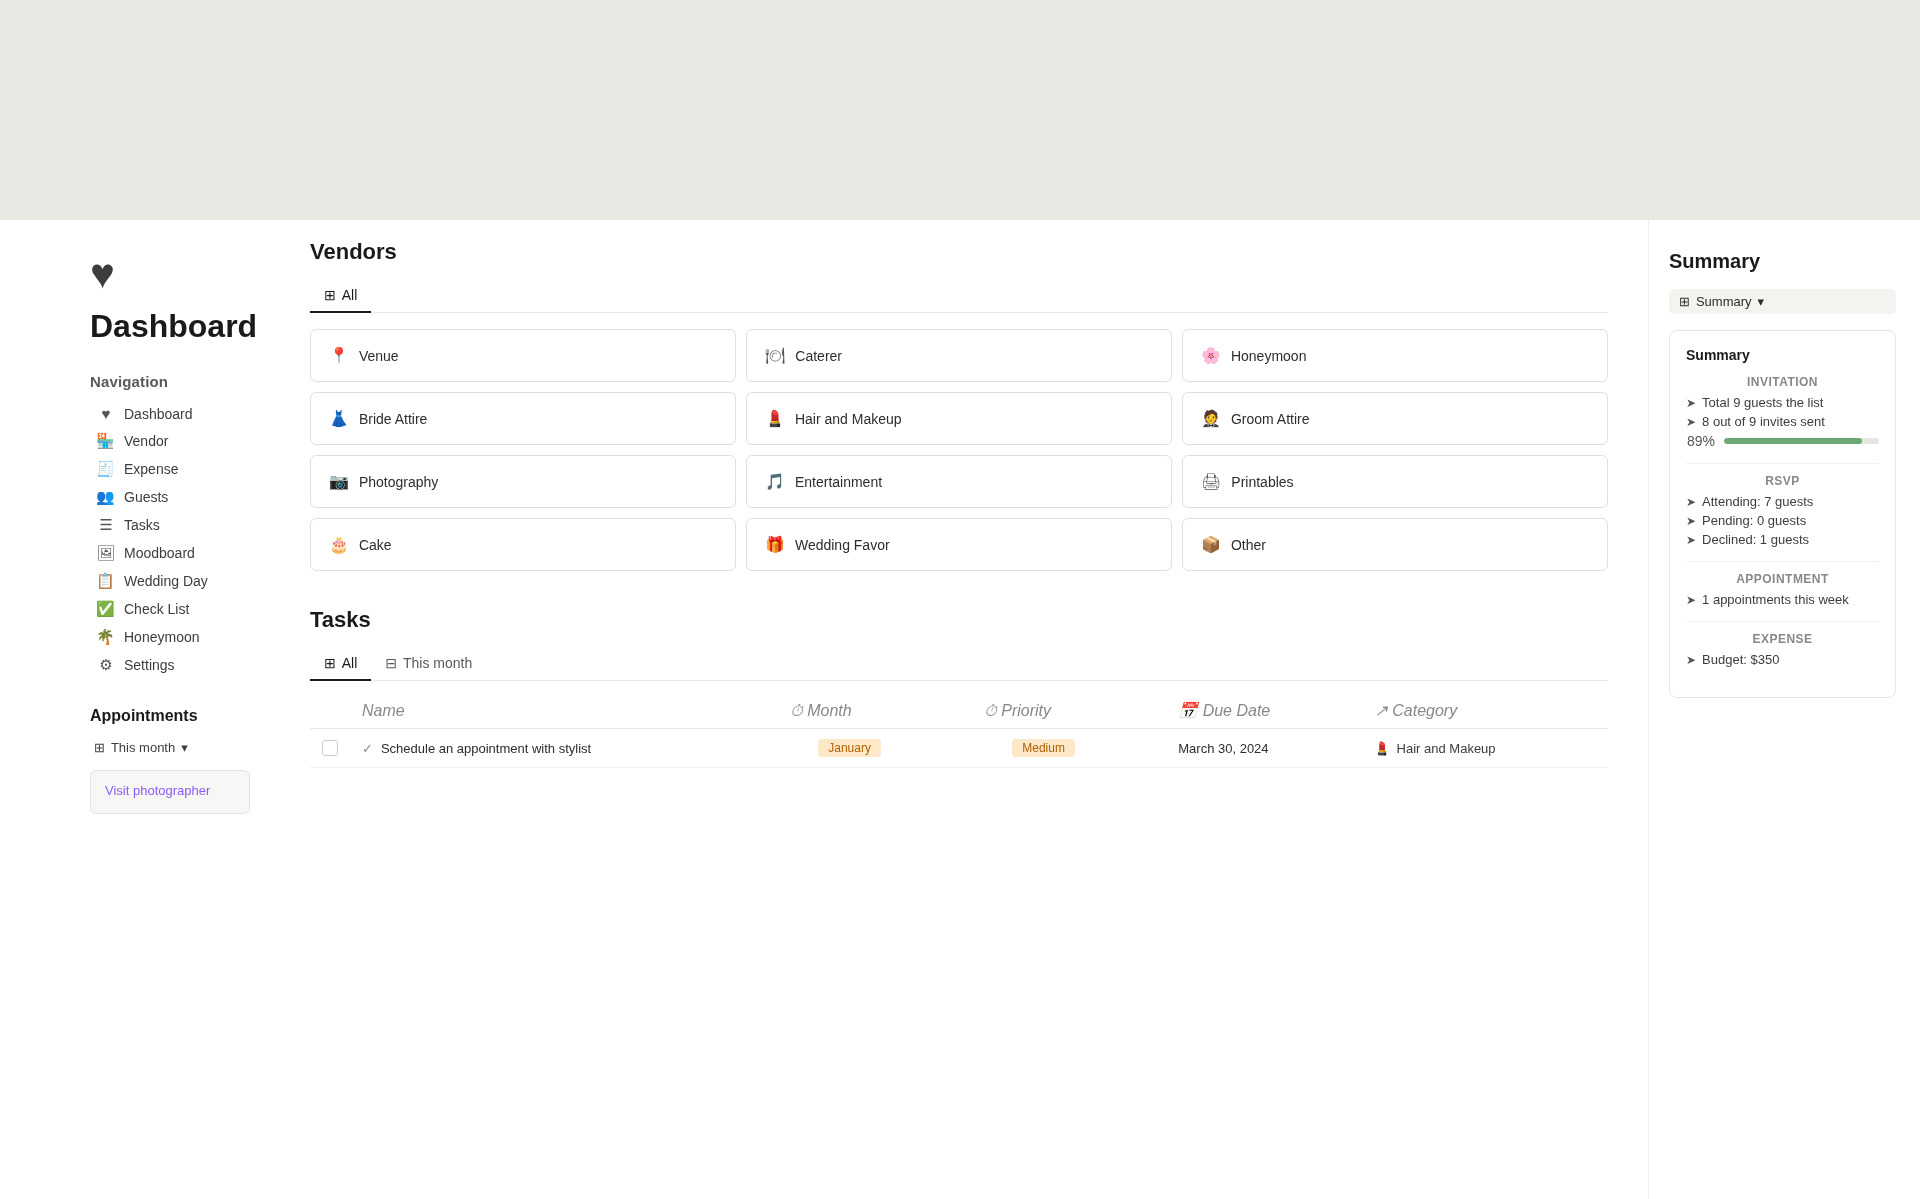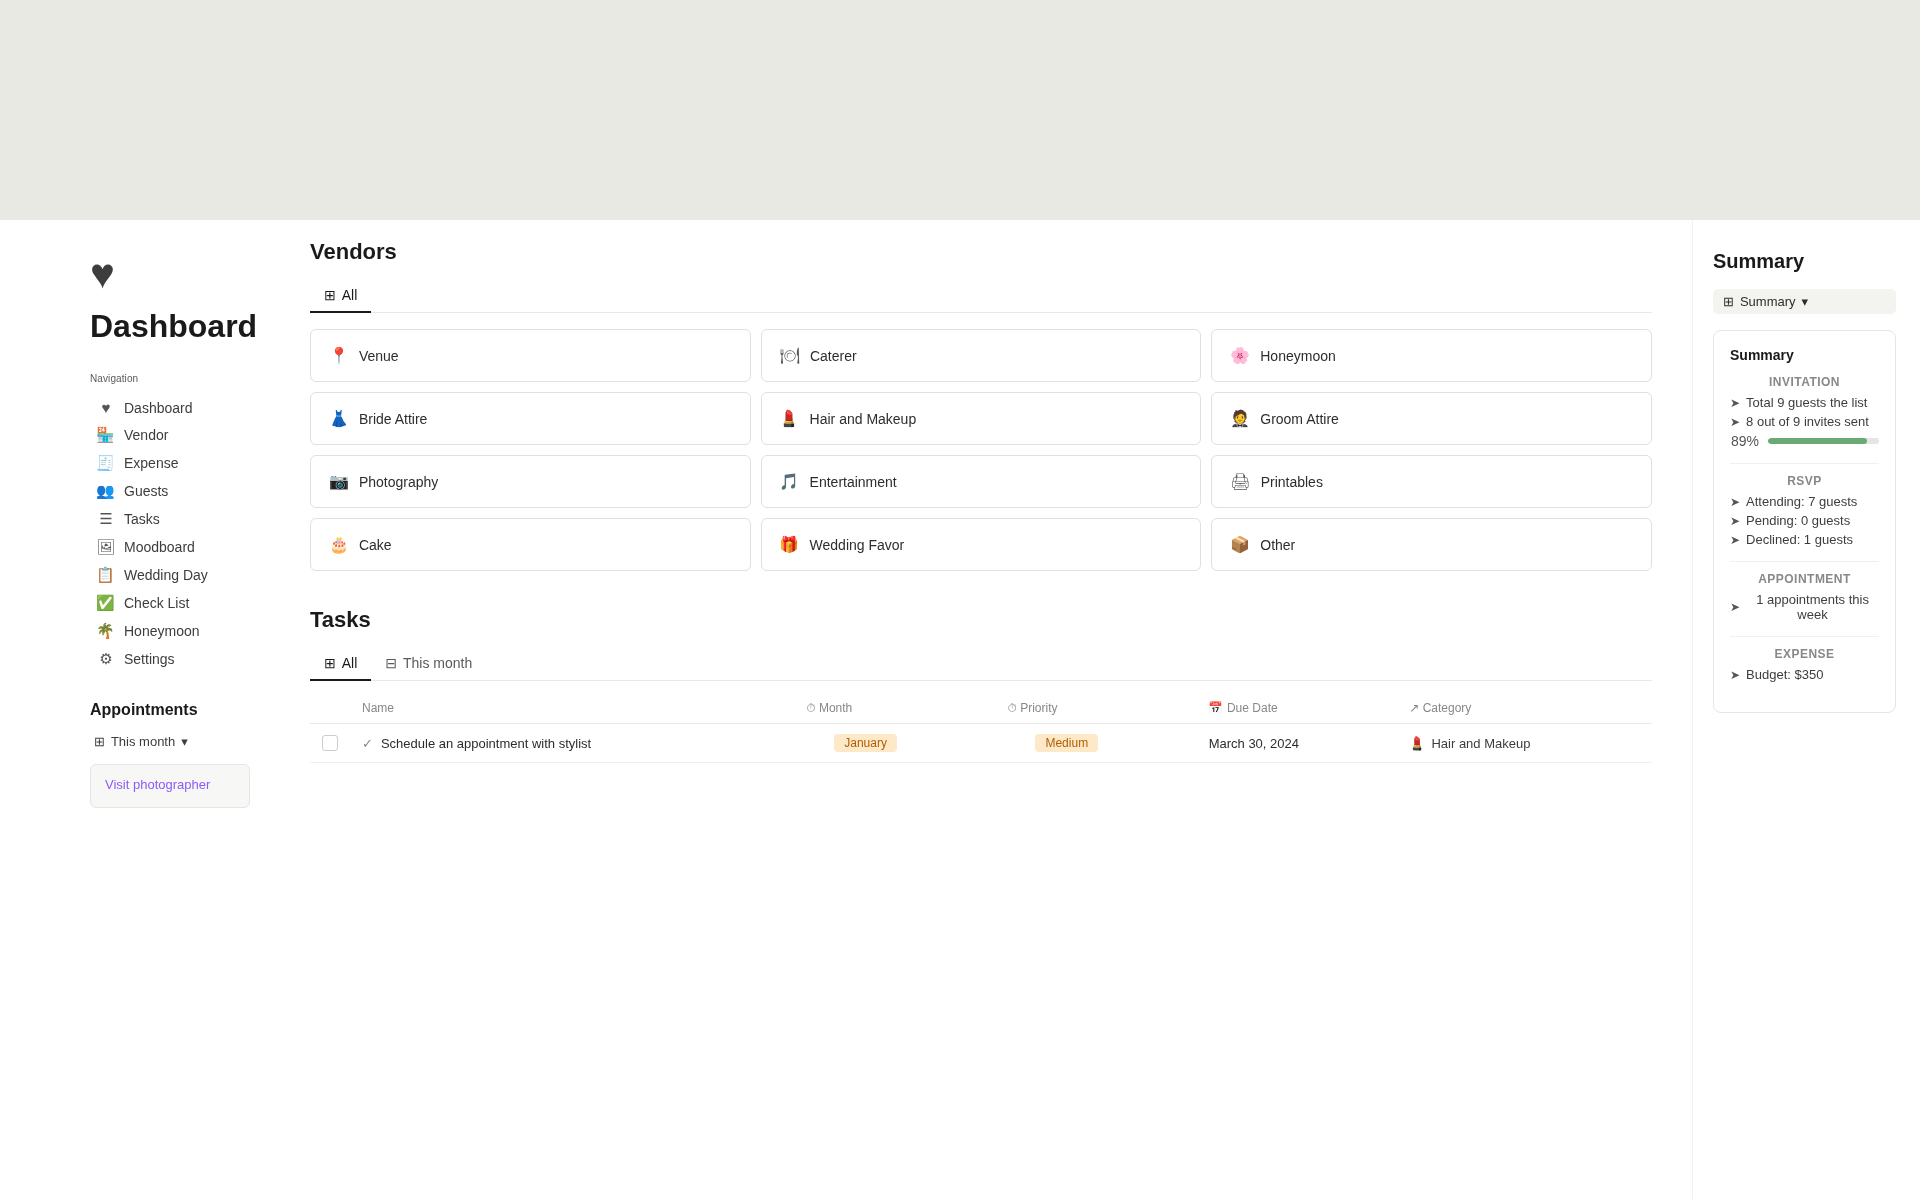--- a/index.html
+++ b/index.html
@@ -45,22 +45,22 @@
     }
 
     .page-title {
       font-size: 32px;
       font-weight: 700;
       color: #1a1a1a;
       margin-bottom: 28px;
     }
 
     .nav-section-title {
-      font-size: 10px;
-      font-weight: 400;
+      font-size: 15px;
+      font-weight: 700;
       color: #5a5a5a;
       margin-bottom: 10px;
       letter-spacing: 0.01em;
     }
 
     .nav-list {
       list-style: none;
       margin-bottom: 28px;
     }
 
@@ -200,22 +200,23 @@
       width: 100%;
       border-collapse: collapse;
       font-size: 13px;
     }
 
     .tasks-table th {
       text-align: left;
       padding: 8px 12px;
       color: #888;
       font-weight: 400;
-      font-size: 12px;
+      font-size: 16px;
       border-bottom: 1px solid #e8e8e5;
+      font-style: italic;
     }
 
     .tasks-table td {
       padding: 10px 12px;
       border-bottom: 1px solid #f0f0ee;
       vertical-align: middle;
     }
 
     .task-checkbox {
       width: 16px;
@@ -259,21 +260,21 @@
     .category-cell {
       display: flex;
       align-items: center;
       gap: 6px;
       font-size: 13px;
       color: #3d3d3d;
     }
 
     
     .summary-panel {
-      width: 228px;
+      width: 272px;
       flex-shrink: 0;
       padding: 30px 24px 30px 20px;
       border-left: 1px solid #f0f0ee;
       background: #fff;
     }
 
     .summary-title {
       font-size: 20px;
       font-weight: 600;
       color: #1a1a1a;

